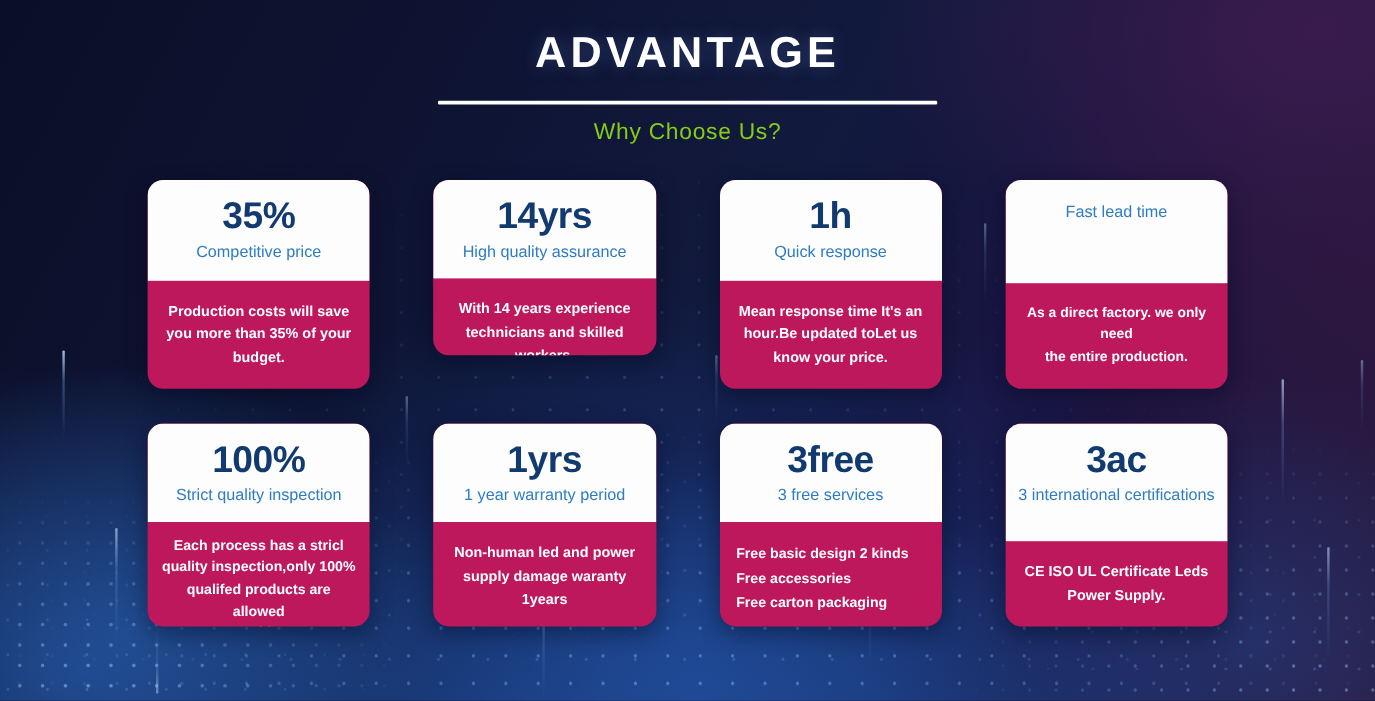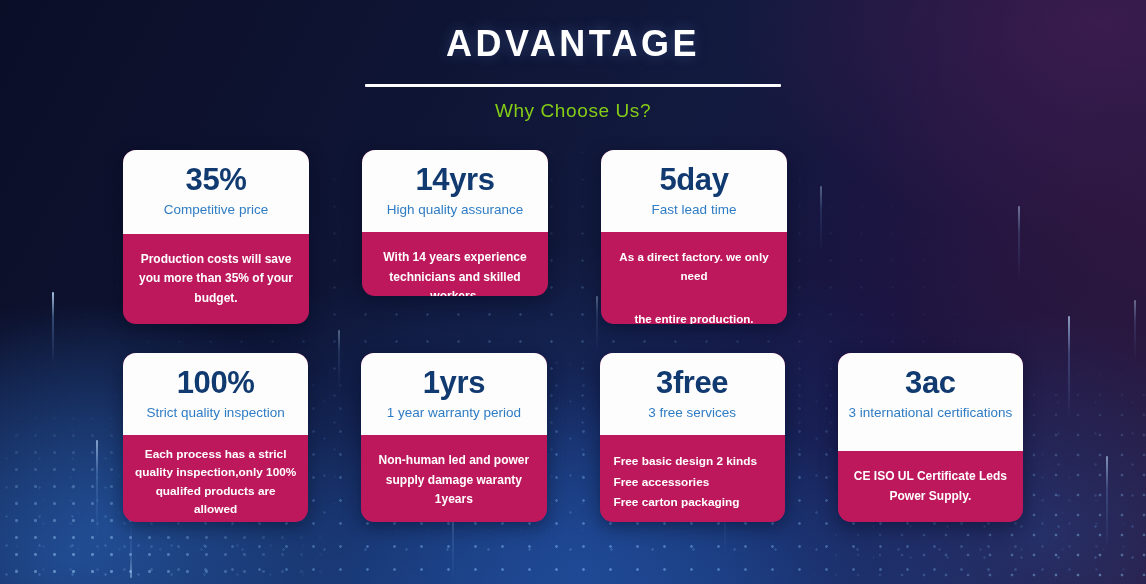--- a/index.html
+++ b/index.html
@@ -192,30 +192,43 @@
             <span class="ln">assurance</span>
           </div>
         </div>
         <div class="card-body">
           <span class="ln">With 14 years experience</span>
           <span class="ln">technicians and skilled</span>
           <span class="ln">workers.</span>
         </div>
       </div>
 
+      <div class="card c3">
+        <div class="card-top">
+          <div class="num">1h</div>
+          <div class="caption">
+            <span class="ln">Quick</span>
+            <span class="ln">response</span>
+          </div>
+        </div>
+        <div class="card-body">
+          <span class="ln">Mean response time It's an</span>
+          <span class="ln">hour.Be updated toLet us</span>
+          <span class="ln">know your price.</span>
+        </div>
+      </div>
 
       <div class="card c4">
         <div class="card-top">
-          <div class="num">5day</div>
           <div class="caption">
             <span class="ln">Fast lead</span>
             <span class="ln">time</span>
           </div>
         </div>
-        <div class="card-body" style="font-size:11.6px;padding-left:8px;padding-right:8px;gap:24px;">
+        <div class="card-body" style="font-size:11.6px;padding-left:8px;padding-right:8px;">
           <span class="ln">As a direct factory. we only need</span>
           <span class="ln">the entire production.</span>
         </div>
       </div>
 
     </div>
 
     <div class="row r2">
 
       <div class="card c5">

